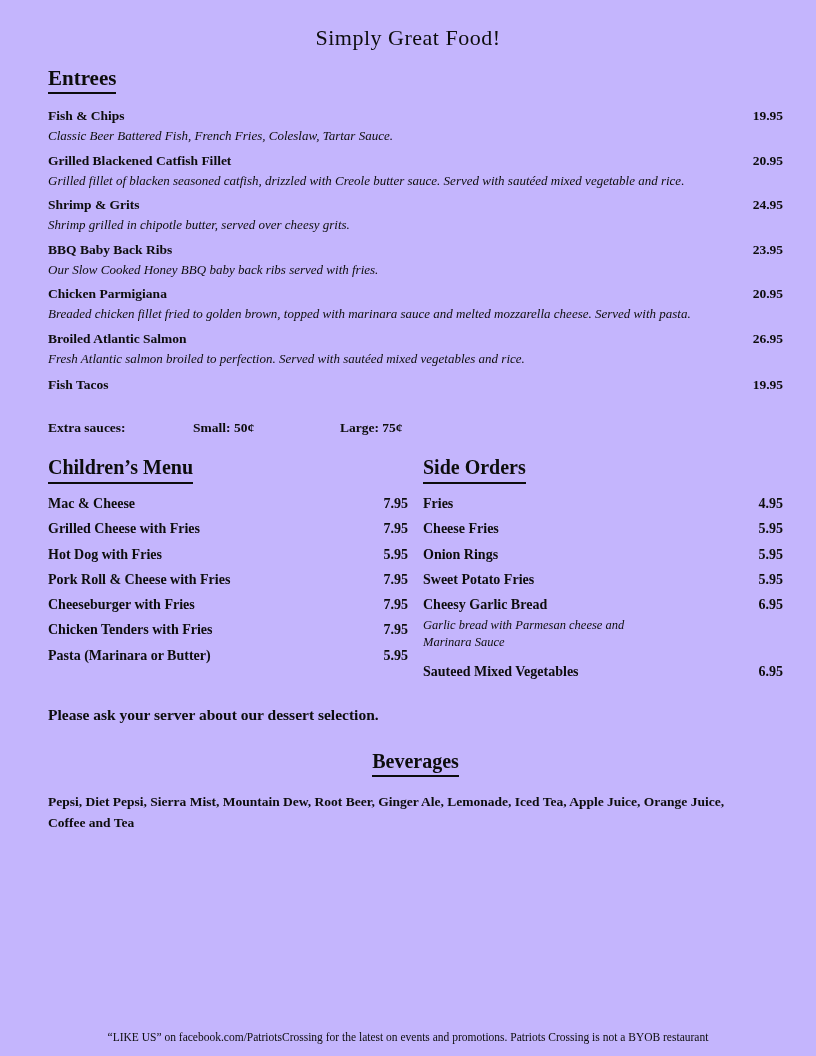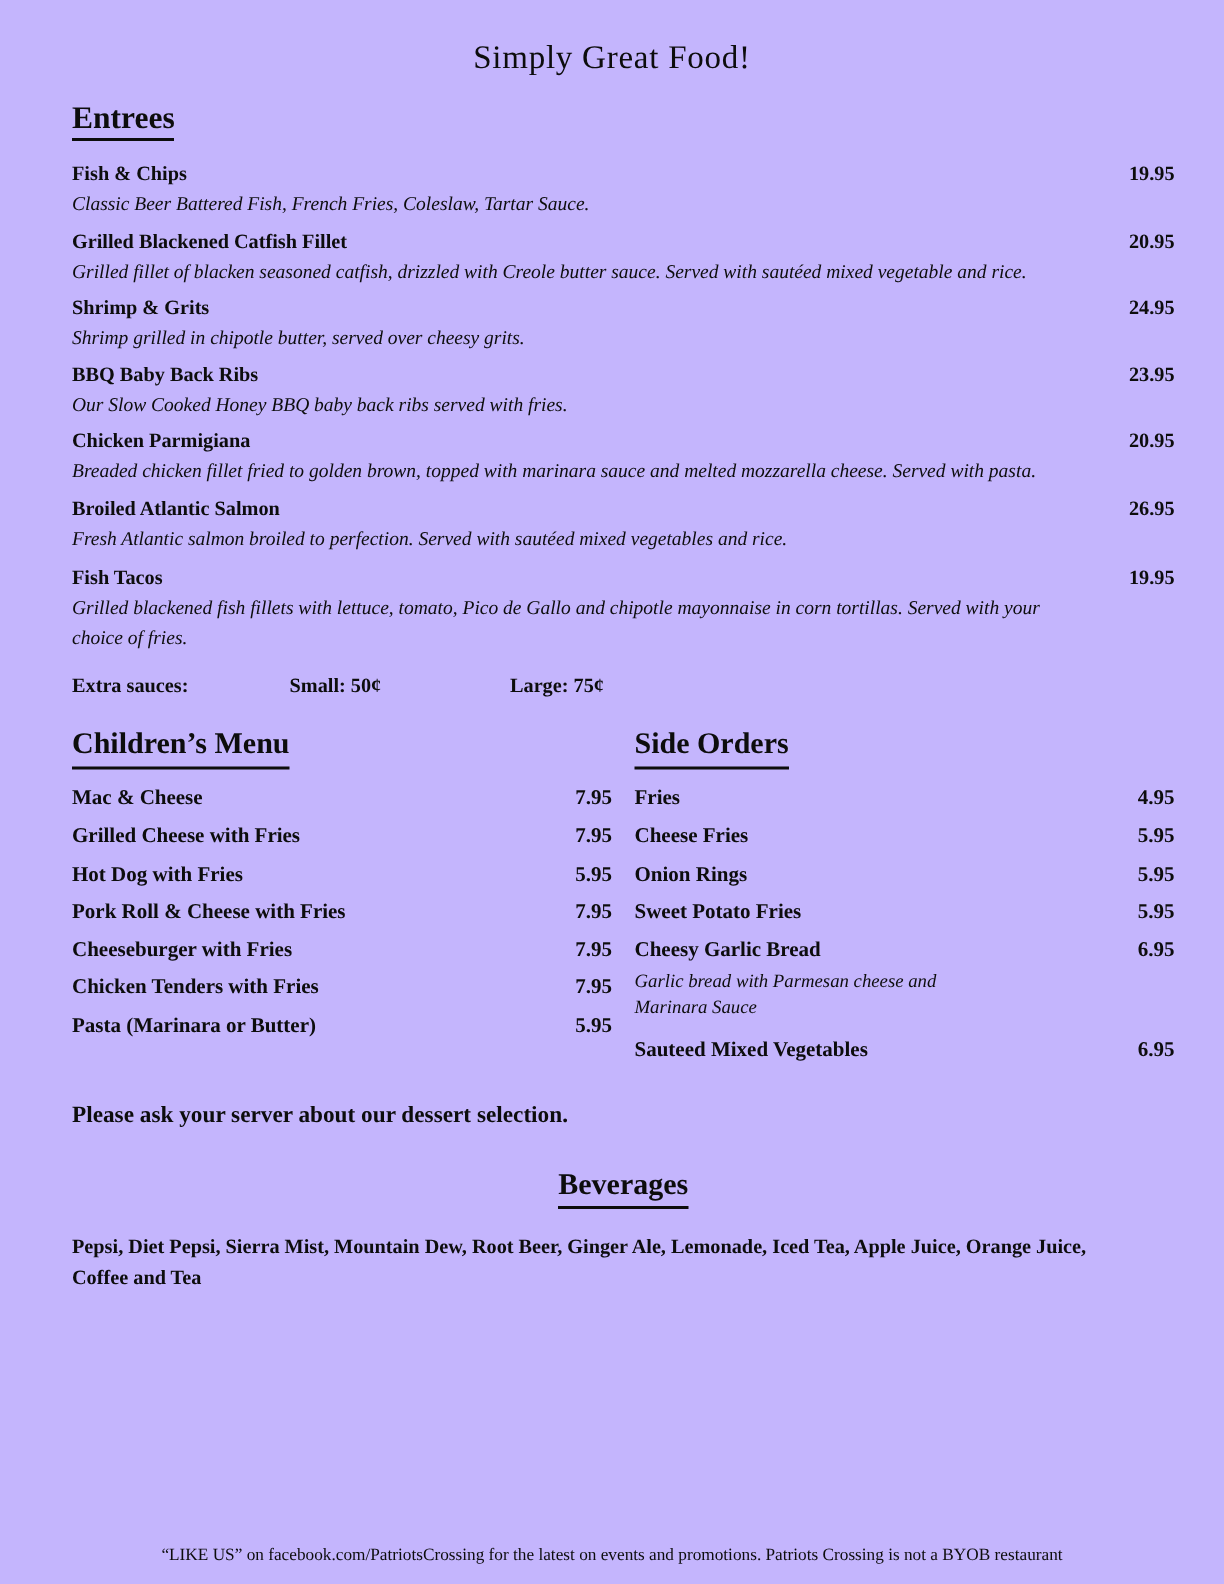--- a/index.html
+++ b/index.html
@@ -33,21 +33,21 @@
   }
 
   .entree-list { margin-top: 12px; }
   .mi { margin-bottom: 5px; }
   .mi-row { display: flex; justify-content: space-between; align-items: baseline; }
   .mi-name { font-weight: bold; font-size: 13.5px; line-height: 20px; }
   .mi-price { font-weight: bold; font-size: 13.5px; line-height: 20px; text-align: right; white-space: nowrap; }
   .mi-desc { font-style: italic; font-size: 13px; line-height: 19.5px; max-width: 650px; }
   .mi-last { margin-top: 7px; }
 
-  .extra-sauces { margin-top: 13px; font-weight: bold; font-size: 13.5px; line-height: 20px; }
+  .extra-sauces { margin-top: 23px; font-weight: bold; font-size: 13.5px; line-height: 20px; }
   .extra-sauces .es-label { display: inline-block; width: 145px; }
   .extra-sauces .es-small { display: inline-block; width: 147px; }
 
   .two-cols { display: flex; margin-top: 16px; }
   .col-left { width: 360px; }
   .col-gap { width: 15px; }
   .col-right { width: 360px; }
   .col-heading { text-align: left; padding-right: 62px; font-size: 20px; line-height: 27px; font-weight: bold; margin-bottom: 7px; }
   .cr { display: flex; justify-content: space-between; align-items: baseline; }
   .cr-name { font-weight: bold; font-size: 14px; line-height: 25.3px; }
@@ -124,21 +124,20 @@
             <span class="mi-name">Broiled Atlantic Salmon</span>
             <span class="mi-price">26.95</span>
           </div>
           <div class="mi-desc">Fresh Atlantic salmon broiled to perfection. Served with sautéed mixed vegetables and rice.</div>
         </div>
         <div class="mi mi-last">
           <div class="mi-row">
             <span class="mi-name">Fish Tacos</span>
             <span class="mi-price">19.95</span>
           </div>
-          <div class="mi-desc">Grilled blackened fish fillets with lettuce, tomato, Pico de Gallo and chipotle mayonnaise in corn tortillas. Served with your choice of fries.</div>
         </div>
       </div>
 
       <div class="extra-sauces">
         <span class="es-label">Extra sauces:</span><span class="es-small">Small: 50¢</span><span class="es-large">Large: 75¢</span>
       </div>
     </div>
 
     <div class="two-cols">
       <div class="col-left">

